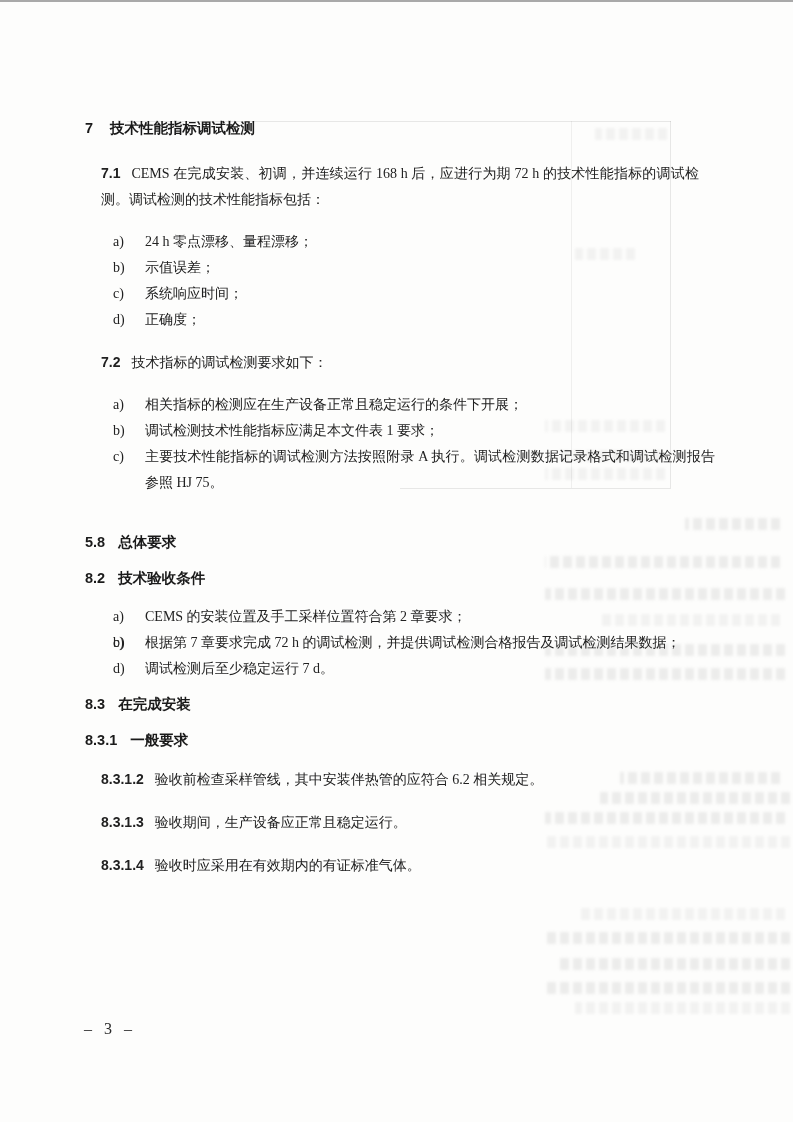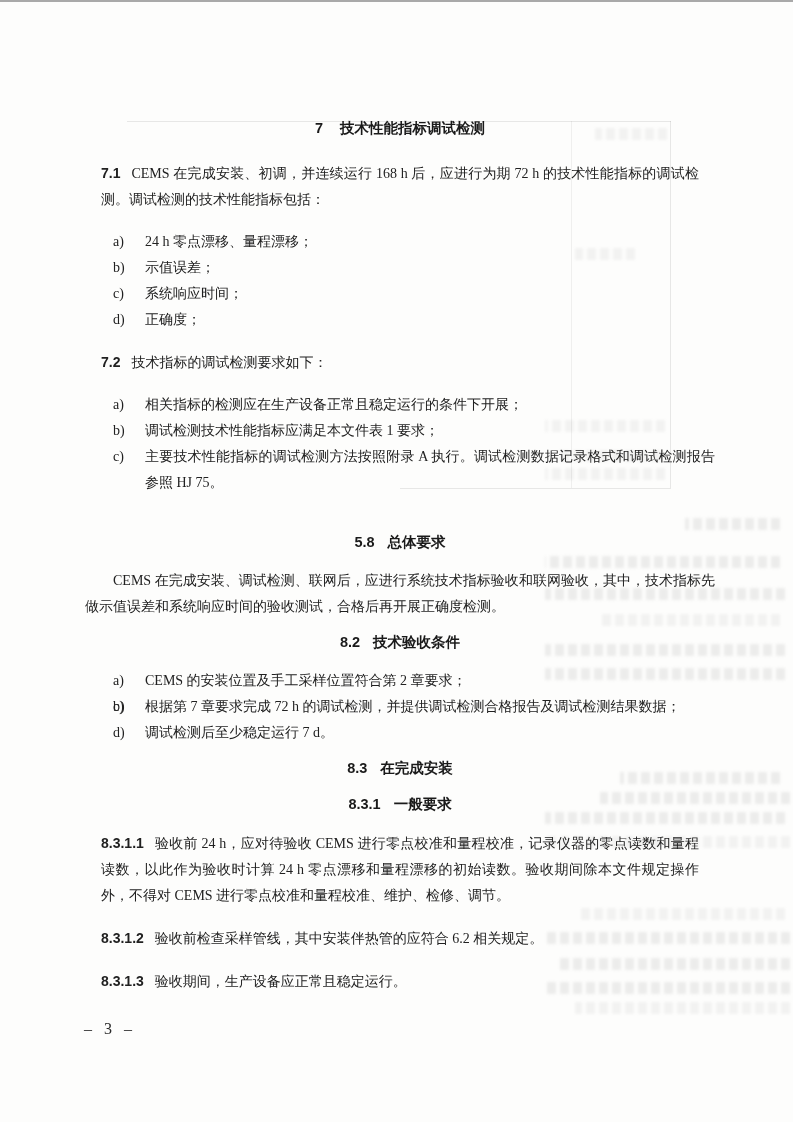--- a/index.html
+++ b/index.html
@@ -27,21 +27,21 @@
   .gline.light{opacity:.35;}
   .gborder{position:absolute;border:0 solid rgba(120,120,120,0.16);}
   
   .content{
     position:absolute;left:85px;top:118px;width:630px;z-index:1;
     font-size:14px;line-height:26px;text-align:justify;
   }
   .h1,.h2,.h3{
     font-family:"Liberation Sans","DejaVu Sans",sans-serif;
     font-weight:700;font-size:14.5px;line-height:20px;
-    text-align:center;color:#1a1a1a;
+    text-align:left;color:#1a1a1a;
   }
   .h1{margin:18px 0 22px 0;}
   .h1:first-child{margin-top:0;}
   .h2{margin:12px 0 16px 0;}
   .h3{margin:6px 0 14px 0;}
   .h1 .num{margin-right:17px;}
   .h2 .num,.h3 .num{margin-right:13px;}
   .clause{margin:16px;}
   .clause .num{
     font-family:"Liberation Sans","DejaVu Sans",sans-serif;
@@ -98,27 +98,26 @@
       <div class="li"><span class="label">a)</span><span class="txt">24 h 零点漂移、量程漂移；</span></div>
       <div class="li"><span class="label">b)</span><span class="txt">示值误差；</span></div>
       <div class="li"><span class="label">c)</span><span class="txt">系统响应时间；</span></div>
       <div class="li"><span class="label">d)</span><span class="txt">正确度；</span></div>
       <div class="clause"><span class="num">7.2</span><span class="txt">技术指标的调试检测要求如下：</span></div>
       <div class="li"><span class="label">a)</span><span class="txt">相关指标的检测应在生产设备正常且稳定运行的条件下开展；</span></div>
       <div class="li"><span class="label">b)</span><span class="txt">调试检测技术性能指标应满足本文件表 1 要求；</span></div>
       <div class="li"><span class="label">c)</span><span class="txt">主要技术性能指标的调试检测方法按照附录 A 执行。调试检测数据记录格式和调试检测报告参照 HJ 75。</span></div>
       <div class="sp-before-8"></div>
       <div class="h2"><span class="num">5.8</span><span class="txt">总体要求</span></div>
-      <div class="p-indent"><span class="txt">CEMS 在完成安装、调试检测、联网后，应进行系统技术指标验收和联网验收，其中，技术指标先做示值误差和系统响应时间的验收测试，合格后再开展正确度检测。</span></div>
       <div class="h2"><span class="num">8.2</span><span class="txt">技术验收条件</span></div>
       <div class="li"><span class="label">a)</span><span class="txt">CEMS 的安装位置及手工采样位置符合第 2 章要求；</span></div>
       <div class="li"><span class="label">b)</span></div>
       <div class="li"><span class="label">c)</span><span class="txt">根据第 7 章要求完成 72 h 的调试检测，并提供调试检测合格报告及调试检测结果数据；</span></div>
       <div class="li"><span class="label">d)</span><span class="txt">调试检测后至少稳定运行 7 d。</span></div>
       <div class="h2"><span class="num">8.3</span><span class="txt">在完成安装</span></div>
       <div class="h3"><span class="num">8.3.1</span><span class="txt">一般要求</span></div>
-      <div class="clause"><span class="num">8.3.1.1</span><span class="txt">验收前 24 h，应对待验收 CEMS 进行零点校准和量程校准，记录仪器的零点读数和量程读数，以此作为验收时计算 24 h 零点漂移和量程漂移的初始读数。验收期间除本文件规定操作外，不得对 CEMS 进行零点校准和量程校准、维护、检修、调节。</span></div>
       <div class="clause"><span class="num">8.3.1.2</span><span class="txt">验收前检查采样管线，其中安装伴热管的应符合 6.2 相关规定。</span></div>
       <div class="clause"><span class="num">8.3.1.3</span><span class="txt">验收期间，生产设备应正常且稳定运行。</span></div>
+      <div class="clause"><span class="num">8.3.1.4</span><span class="txt">验收时应采用在有效期内的有证标准气体。</span></div>
     </div>
 
   <div class="page-number">– 3 –</div>
 </div>
 
 </body></html>

